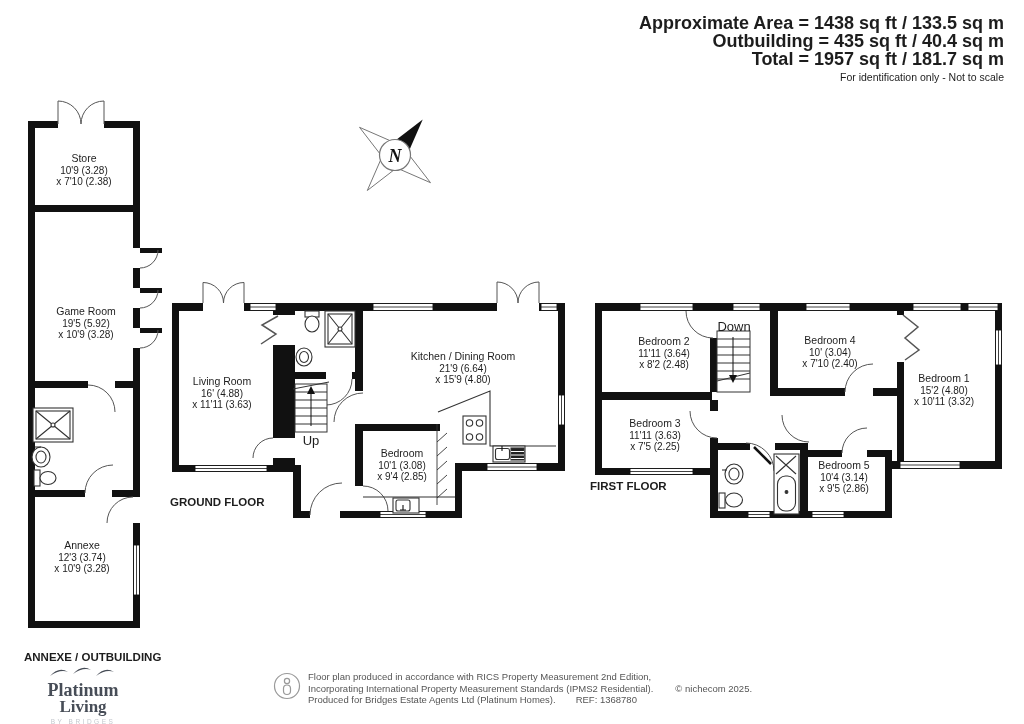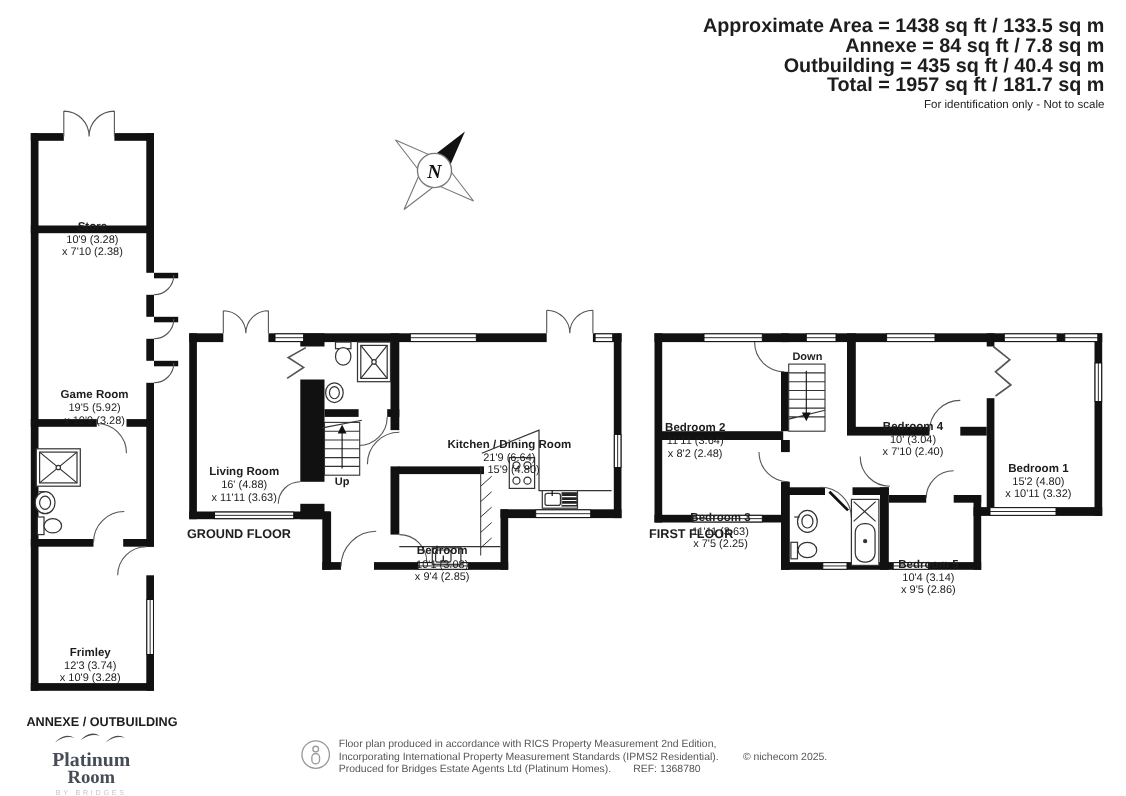--- a/index.html
+++ b/index.html
@@ -6,24 +6,24 @@
   .canvas{position:relative;width:1024px;height:724px;background:#fff;overflow:hidden;
           font-family:"Liberation Sans",sans-serif;color:#1d1d1d;}
   svg.plan{position:absolute;left:0;top:0;}
   
   .hdr{position:absolute;right:20px;top:14px;text-align:right;}
   .hdr .title{font-size:23px;font-weight:bold;letter-spacing:-0.3px;}
   .hdr .area{font-size:18px;font-weight:bold;line-height:18px;}
   .hdr .disc{font-size:10.5px;font-weight:normal;margin-top:3px;}
   
   .rl{position:absolute;text-align:center;transform:translateX(-50%);white-space:nowrap;line-height:11.5px;}
-  .rl .rname{font-weight:bold;font-size:10.5px;margin-top:48px;}
+  .rl .rname{font-weight:normal;font-size:10.5px;}
   .rl .rdim{font-size:10px;}
   .fl{position:absolute;font-weight:bold;font-size:11.5px;white-space:nowrap;}
-  .stair-lbl{position:absolute;transform:translateX(-50%);font-weight:bold;font-size:10px;}
+  .stair-lbl{position:absolute;transform:translateX(-50%);font-weight:normal;font-size:13px;}
   
   .logo{position:absolute;left:24px;top:664px;width:118px;text-align:center;color:#474d57;}
   .logo .l1{font-family:"Liberation Serif",serif;font-weight:bold;font-size:18px;line-height:17px;}
   .logo .l2{font-family:"Liberation Serif",serif;font-weight:bold;font-size:17px;line-height:16px;}
   .logo .l3{font-size:6.5px;letter-spacing:2.5px;color:#c3c7cd;margin-top:3px;}
   .foot-text{position:absolute;left:308px;top:671px;font-size:9.5px;color:#555;line-height:11.5px;white-space:nowrap;}
   .foot-text .cr{margin-left:22px;}
   .foot-text .ref{margin-left:20px;margin-top:12px;}
   .person-badge{position:absolute;left:273px;top:672px;}
 </style>
@@ -250,57 +250,56 @@
     <g>
       <path d="M359.5,127.3 L382.1,156.6 L395,155 L393.4,142.1 Z M367.3,190.5 L396.6,167.9 L395,155 L382.1,156.6 Z M430.5,182.7 L407.9,153.4 L395,155 L396.6,167.9 Z" fill="#fff" stroke="#777" stroke-width="1"></path>
       <path d="M422.7,119.5 L393.4,142.1 L395,155 L407.9,153.4 Z" fill="#111"></path>
       <circle cx="395" cy="155" r="15.5" fill="#fff" stroke="#777" stroke-width="1.2"></circle>
       <text x="395" y="162" text-anchor="middle" font-size="18" font-style="italic" font-weight="bold" fill="#111" font-family="Liberation Serif, serif">N</text>
     </g>
   </svg>
 
   <div class="hdr">
     <div class="area">Approximate Area = 1438 sq ft / 133.5 sq m</div>
-    <div class="area">Annexe = 84 sq ft / 7.8 sq m</div>
     <div class="area">Outbuilding = 435 sq ft / 40.4 sq m</div>
     <div class="area">Total = 1957 sq ft / 181.7 sq m</div>
     <div class="disc">For identification only - Not to scale</div>
   </div>
 
   <div class="rl" style="left:84px;top:153px">
     <div class="rname">Store</div>
     <div class="rdim">10'9 (3.28)</div>
     <div class="rdim">x 7'10 (2.38)</div>
   </div>
   <div class="rl" style="left:86px;top:306px">
     <div class="rname">Game Room</div>
     <div class="rdim">19'5 (5.92)</div>
     <div class="rdim">x 10'9 (3.28)</div>
   </div>
   <div class="rl" style="left:82px;top:540px">
-    <div class="rname">Frimley</div>
+    <div class="rname">Annexe</div>
     <div class="rdim">12'3 (3.74)</div>
     <div class="rdim">x 10'9 (3.28)</div>
   </div>
   <div class="rl" style="left:222px;top:376px">
     <div class="rname">Living Room</div>
     <div class="rdim">16' (4.88)</div>
     <div class="rdim">x 11'11 (3.63)</div>
   </div>
   <div class="rl" style="left:463px;top:351px">
     <div class="rname">Kitchen / Dining Room</div>
     <div class="rdim">21'9 (6.64)</div>
     <div class="rdim">x 15'9 (4.80)</div>
   </div>
   <div class="rl" style="left:402px;top:448px">
     <div class="rname">Bedroom</div>
     <div class="rdim">10'1 (3.08)</div>
     <div class="rdim">x 9'4 (2.85)</div>
   </div>
-  <div class="rl" style="left:632px;top:336px">
+  <div class="rl" style="left:664px;top:336px">
     <div class="rname">Bedroom 2</div>
     <div class="rdim">11'11 (3.64)</div>
     <div class="rdim">x 8'2 (2.48)</div>
   </div>
   <div class="rl" style="left:655px;top:418px">
     <div class="rname">Bedroom 3</div>
     <div class="rdim">11'11 (3.63)</div>
     <div class="rdim">x 7'5 (2.25)</div>
   </div>
   <div class="rl" style="left:830px;top:335px">
@@ -314,32 +313,32 @@
     <div class="rdim">x 10'11 (3.32)</div>
   </div>
   <div class="rl" style="left:844px;top:460px">
     <div class="rname">Bedroom 5</div>
     <div class="rdim">10'4 (3.14)</div>
     <div class="rdim">x 9'5 (2.86)</div>
   </div>
 
   <div class="stair-lbl" style="left:311px;top:433px">Up</div>
   <div class="stair-lbl" style="left:734px;top:319px">Down</div>
-  <div class="fl" style="left:170px;top:480px">GROUND FLOOR</div>
+  <div class="fl" style="left:170px;top:496px">GROUND FLOOR</div>
   <div class="fl" style="left:590px;top:480px">FIRST FLOOR</div>
   <div class="fl" style="left:24px;top:651px">ANNEXE / OUTBUILDING</div>
 
   <div class="logo">
     <svg width="70" height="13" viewBox="0 0 70 13">
       <path d="M2,11 Q11,1 20,7 Q12,4 2,11 Z" fill="#474d57"></path>
       <path d="M25,9 Q34,-1 43,5 Q35,2 25,9 Z" fill="#474d57"></path>
       <path d="M48,11 Q57,1 66,7 Q58,4 48,11 Z" fill="#474d57"></path>
     </svg>
     <div class="l1">Platinum</div>
-    <div class="l2">Room</div>
+    <div class="l2">Living</div>
     <div class="l3">BY BRIDGES</div>
   </div>
 
   <div class="person-badge">
     <svg width="28" height="28" viewBox="0 0 28 28">
       <circle cx="14" cy="14" r="12.5" fill="none" stroke="#999" stroke-width="1.2"></circle>
       <circle cx="14" cy="9" r="2.6" fill="none" stroke="#999" stroke-width="1.2"></circle>
       <rect x="10.5" y="13" width="7" height="9.5" rx="3.5" fill="none" stroke="#999" stroke-width="1.2"></rect>
     </svg>
   </div>

